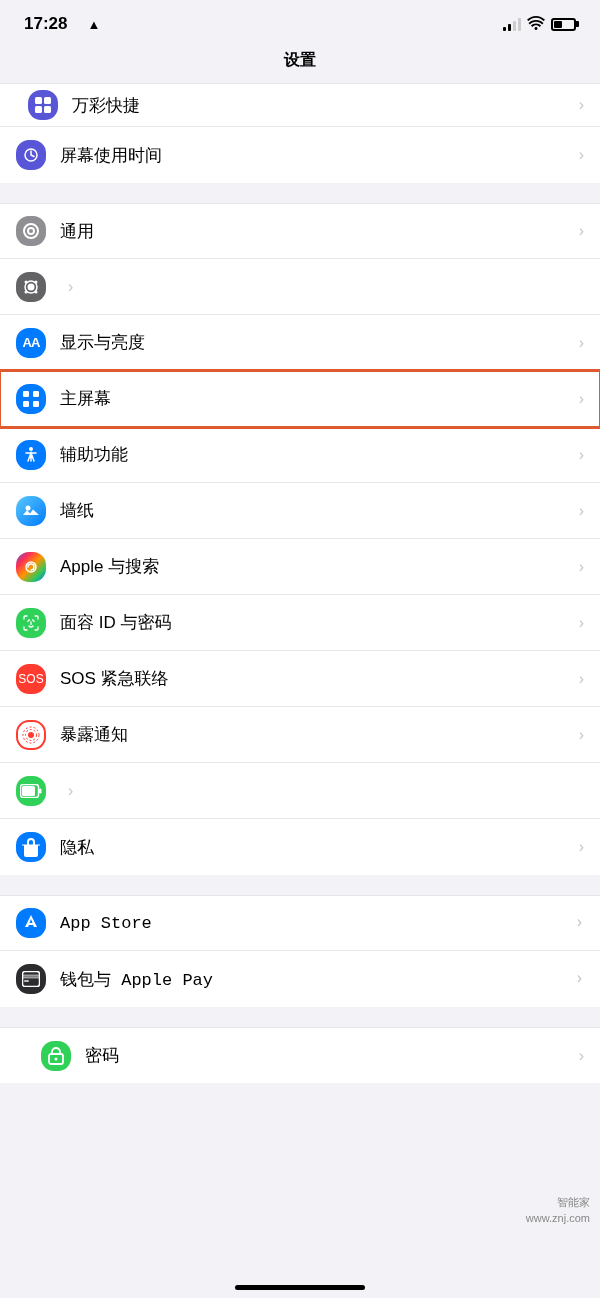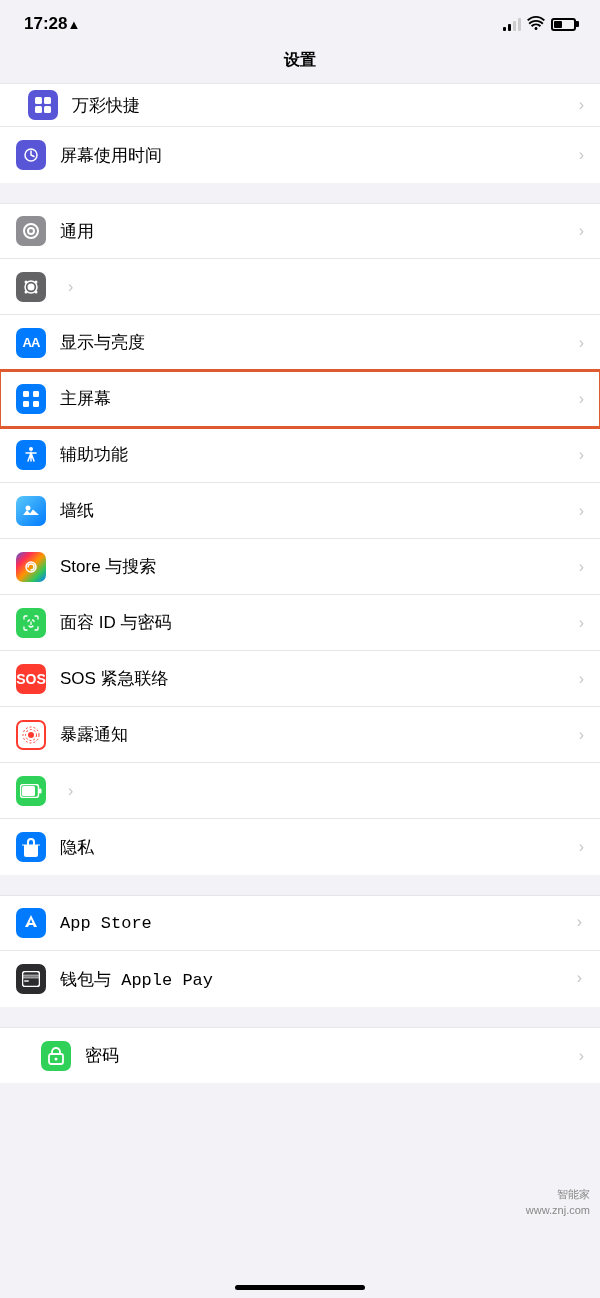--- a/index.html
+++ b/index.html
@@ -112,21 +112,21 @@
 
     .settings-item.highlighted {
       outline: 3px solid #e05a30;
       outline-offset: -1px;
       z-index: 2;
     }
 
     .item-icon {
       width: 30px;
       height: 30px;
-      border-radius: 7px;
+      border-radius: 13px;
       margin-right: 14px;
       display: flex;
       align-items: center;
       justify-content: center;
       flex-shrink: 0;
       font-size: 16px;
       color: #fff;
       font-weight: bold;
     }
 
@@ -154,21 +154,21 @@
     .icon-sos { background: #ff3b30; }
     .icon-battery { background: #30d158; }
     .icon-privacy { background: #007aff; }
     .icon-appstore { background: #007aff; }
     .icon-wallet { background: #2c2c2e; }
     .icon-passwords { background: #30d158; }
 
     
     .watermark {
       position: fixed;
-      bottom: 80px;
+      bottom: 72px;
       right: 10px;
       text-align: right;
       color: #888;
       font-size: 11px;
       line-height: 1.4;
     }
 
     
     .home-indicator {
       display: flex;
@@ -187,21 +187,21 @@
     
     .partial-item {
       height: 44px;
       padding-left: 28px;
     }
   </style>
 </head>
 <body>
 
 <div class="status-bar">
-  <div style="display:flex;align-items:center;gap:0;">
+  <div style="display:flex;align-items:center;gap:20px;">
     <span class="status-time">17:28</span>
     <span style="font-size:13px;color:#000;">▲</span>
   </div>
   <div class="status-icons">
     <div class="signal-bars">
       <div class="signal-bar" style="height:4px;"></div>
       <div class="signal-bar" style="height:7px;"></div>
       <div class="signal-bar" style="height:10px;background:#ccc;"></div>
       <div class="signal-bar" style="height:13px;background:#ccc;"></div>
     </div>
@@ -321,21 +321,21 @@
       <span class="chevron">›</span>
     </div>
 
     <div class="settings-item">
       <div class="item-icon" style="background:linear-gradient(135deg,#5856d6,#ff2d55,#ff9500,#34c759,#007aff);">
         <svg width="18" height="18" viewBox="0 0 18 18" fill="white">
           <circle cx="9" cy="9" r="5" fill="none" stroke="white" stroke-width="1.5"></circle>
           <path d="M6 9c0-1.7 1.3-3 3-3s3 1.3 3 3-1.3 3-3 3" stroke="white" stroke-width="1.5" fill="none" stroke-linecap="round"></path>
         </svg>
       </div>
-      <span class="item-label">Store 与搜索</span>
+      <span class="item-label">Apple 与搜索</span>
       <span class="chevron">›</span>
     </div>
 
     <div class="settings-item">
       <div class="item-icon icon-faceid">
         <svg width="20" height="20" viewBox="0 0 20 20" fill="none" stroke="white" stroke-width="1.3">
           <path d="M3 6V4a1 1 0 0 1 1-1h2" stroke-linecap="round"></path>
           <path d="M17 6V4a1 1 0 0 0-1-1h-2" stroke-linecap="round"></path>
           <path d="M3 14v2a1 1 0 0 0 1 1h2" stroke-linecap="round"></path>
           <path d="M17 14v2a1 1 0 0 1-1 1h-2" stroke-linecap="round"></path>
@@ -344,21 +344,21 @@
           <path d="M8 13c.5.7 1.2 1 2 1s1.5-.3 2-1" stroke-linecap="round"></path>
           <line x1="10" y1="9" x2="10" y2="11.5" stroke-linecap="round"></line>
         </svg>
       </div>
       <span class="item-label">面容 ID 与密码</span>
       <span class="chevron">›</span>
     </div>
 
     <div class="settings-item">
       <div class="item-icon icon-sos">
-        <span style="font-size:14px;font-weight:700;color:white;">SOS</span>
+        <span style="font-size:12px;font-weight:400;color:white;">SOS</span>
       </div>
       <span class="item-label">SOS 紧急联络</span>
       <span class="chevron">›</span>
     </div>
 
     <div class="settings-item">
       <div class="item-icon" style="background:#fff;border:2px solid #ff3b30;">
         <svg width="18" height="18" viewBox="0 0 18 18">
           <circle cx="9" cy="9" r="3" fill="#ff3b30"></circle>
           <circle cx="9" cy="9" r="5.5" fill="none" stroke="#ff3b30" stroke-width="1" stroke-dasharray="2,2"></circle>

